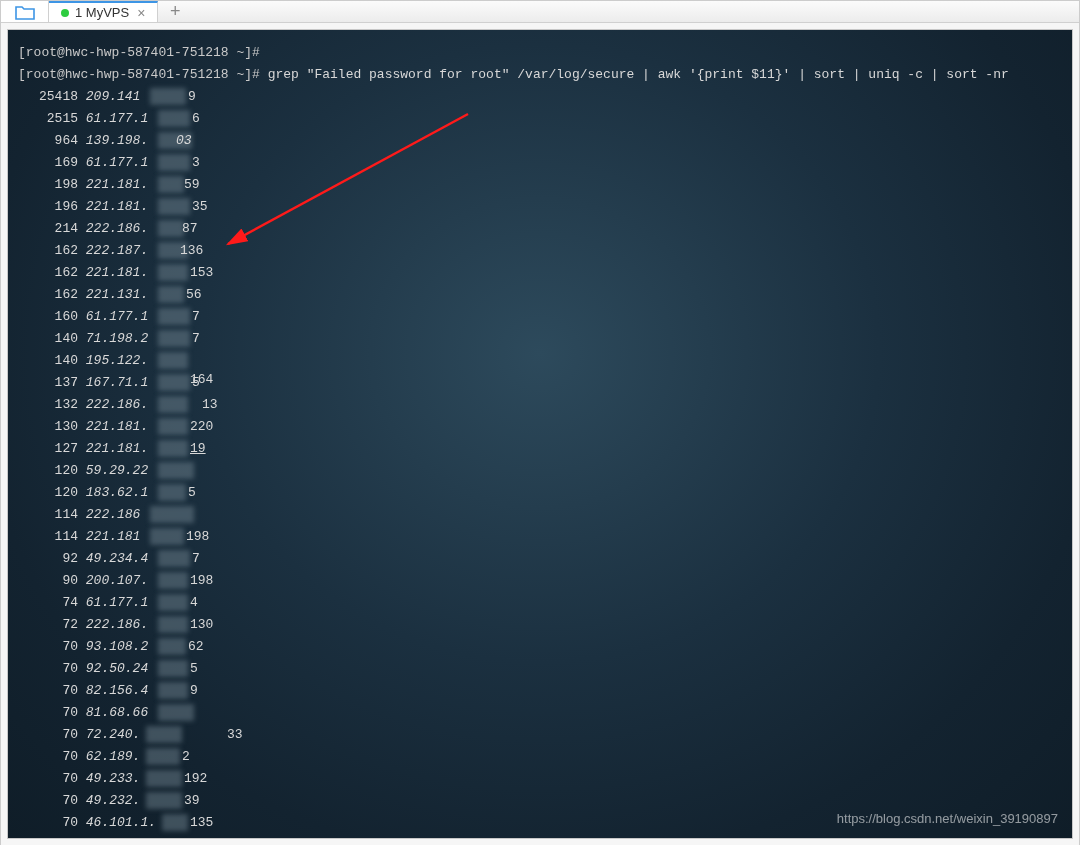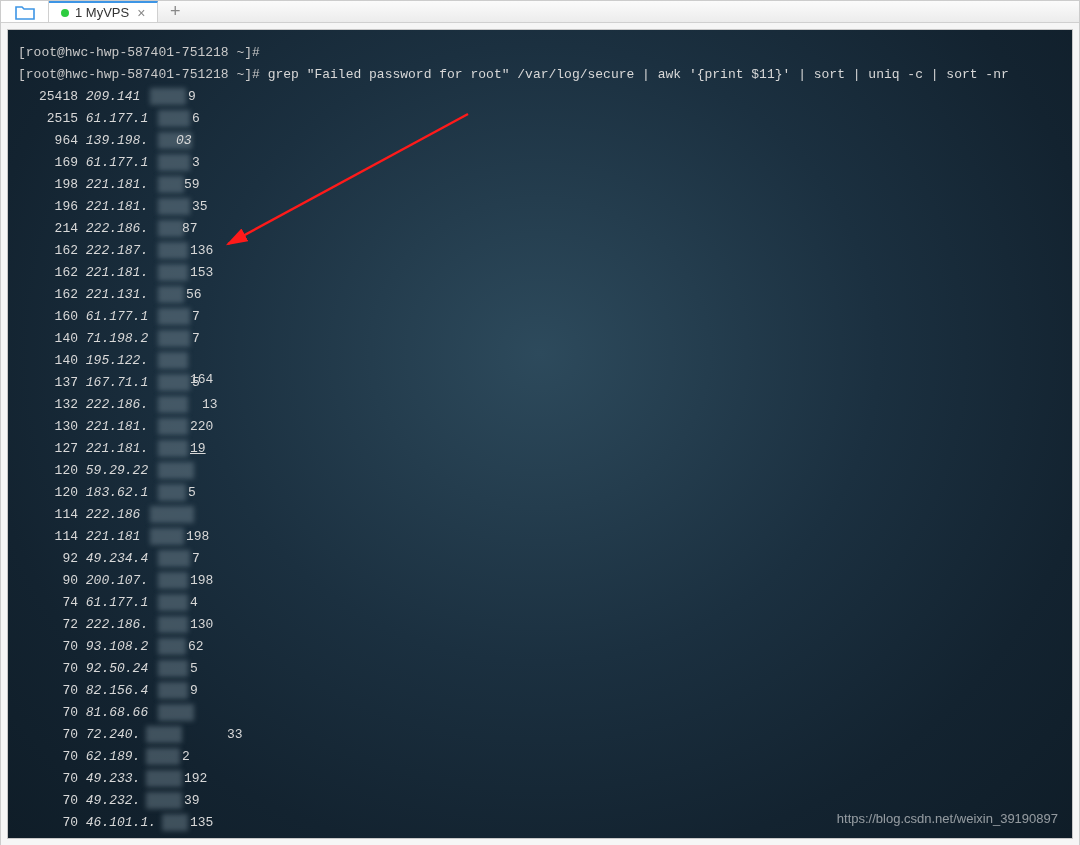--- a/index.html
+++ b/index.html
@@ -144,21 +144,21 @@
       <div class="line"><span class="prompt-bracket">[root@hwc-hwp-587401-751218 ~]# </span><span class="cmd-text">grep "Failed password for root" /var/log/secure | awk '{print $11}' | sort | uniq -c | sort -nr</span></div>
 
       <div id="rows">
           <div class="row"><span class="count">25418</span> <span class="ip">209.141</span><span class="blur" style="left: 132px; width: 36px;"></span><span style="position: absolute; left: 170px;">9</span></div>
           <div class="row"><span class="count">2515</span> <span class="ip">61.177.1</span><span class="blur" style="left: 140px; width: 32px;"></span><span style="position: absolute; left: 174px;">6</span></div>
           <div class="row"><span class="count">964</span> <span class="ip">139.198.</span><span class="blur" style="left: 140px; width: 34px;"></span><span style="position: absolute; left: 158px; font-style: italic;">03</span></div>
           <div class="row"><span class="count">169</span> <span class="ip">61.177.1</span><span class="blur" style="left: 140px; width: 32px;"></span><span style="position: absolute; left: 174px;">3</span></div>
           <div class="row"><span class="count">198</span> <span class="ip">221.181.</span><span class="blur" style="left: 140px; width: 26px;"></span><span style="position: absolute; left: 166px;">59</span></div>
           <div class="row"><span class="count">196</span> <span class="ip">221.181.</span><span class="blur" style="left: 140px; width: 32px;"></span><span style="position: absolute; left: 174px;">35</span></div>
           <div class="row"><span class="count">214</span> <span class="ip">222.186.</span><span class="blur" style="left: 140px; width: 26px;"></span><span style="position: absolute; left: 164px; text-align: center;">87</span></div>
-          <div class="row"><span class="count">162</span> <span class="ip">222.187.</span><span class="blur" style="left: 140px; width: 30px;"></span><span style="position: absolute; left: 172px;">136</span></div>
+          <div class="row"><span class="count">162</span> <span class="ip">222.187.</span><span class="blur" style="left: 140px; width: 30px;"></span><span style="position: absolute; left: 162px;">136</span></div>
           <div class="row"><span class="count">162</span> <span class="ip">221.181.</span><span class="blur" style="left: 140px; width: 30px;"></span><span style="position: absolute; left: 172px;">153</span></div>
           <div class="row"><span class="count">162</span> <span class="ip">221.131.</span><span class="blur" style="left: 140px; width: 26px;"></span><span style="position: absolute; left: 168px;">56</span></div>
           <div class="row"><span class="count">160</span> <span class="ip">61.177.1</span><span class="blur" style="left: 140px; width: 32px;"></span><span style="position: absolute; left: 174px;">7</span></div>
           <div class="row"><span class="count">140</span> <span class="ip">71.198.2</span><span class="blur" style="left: 140px; width: 32px;"></span><span style="position: absolute; left: 174px;">7</span></div>
           <div class="row"><span class="count">140</span> <span class="ip">195.122.</span><span class="blur" style="left: 140px; width: 30px;"></span><span style="position: absolute; left: 172px; margin-top: 19px;">164</span></div>
           <div class="row"><span class="count">137</span> <span class="ip">167.71.1</span><span class="blur" style="left: 140px; width: 32px;"></span><span style="position: absolute; left: 174px;">5</span></div>
           <div class="row"><span class="count">132</span> <span class="ip">222.186.</span><span class="blur" style="left: 140px; width: 30px;"></span><span style="position: absolute; left: 184px;">13</span></div>
           <div class="row"><span class="count">130</span> <span class="ip">221.181.</span><span class="blur" style="left: 140px; width: 30px;"></span><span style="position: absolute; left: 172px;">220</span></div>
           <div class="row"><span class="count">127</span> <span class="ip">221.181.</span><span class="blur" style="left: 140px; width: 30px;"></span><span style="position: absolute; left: 172px; text-decoration: underline;">19</span></div>
           <div class="row"><span class="count">120</span> <span class="ip">59.29.22</span><span class="blur" style="left: 140px; width: 36px;"></span></div>

